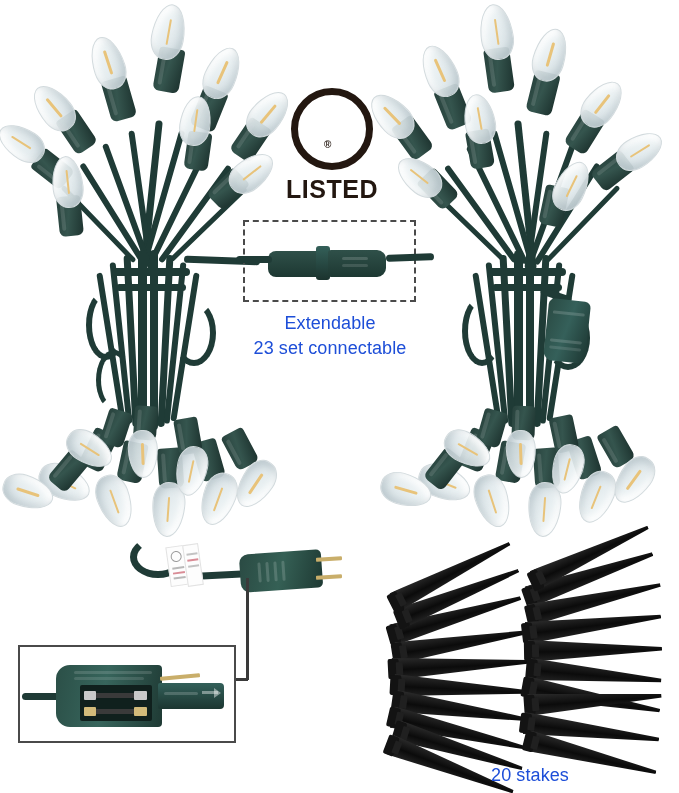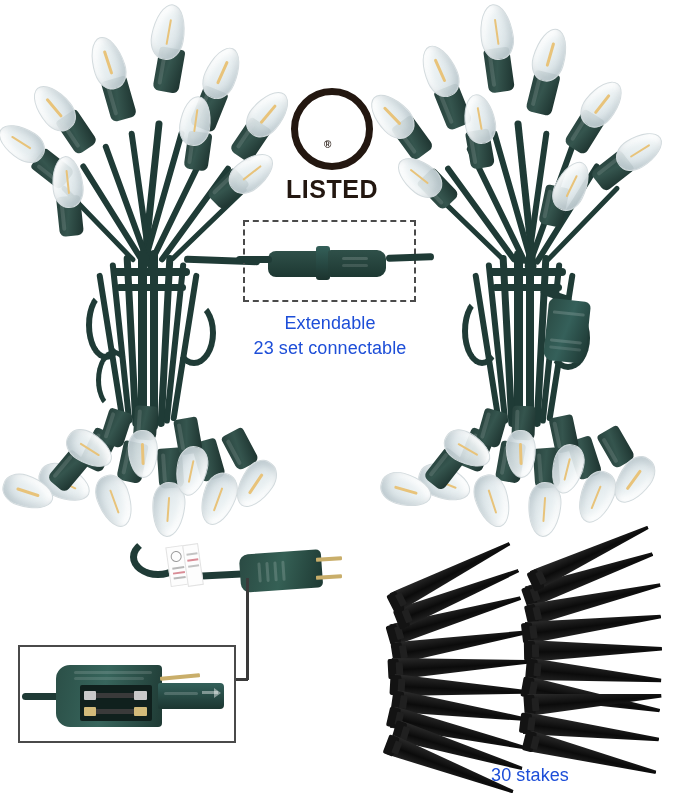--- a/index.html
+++ b/index.html
@@ -595,15 +595,15 @@
         <div class="stake-head"></div>
         <div class="stake-clip"></div>
     </div>
     <div class="stake" style="left:156px;top:12px;width:126px;height:21px;transform:rotate(-25deg);">
       <div class="stake-shaft"></div>
         <div class="stake-head"></div>
         <div class="stake-clip"></div>
     </div>
   </div>
 
-  <div class="abs label" style="left:455px;top:763px;width:150px;">30 stakes</div>
+  <div class="abs label" style="left:455px;top:763px;width:150px;">20 stakes</div>
 
 </div>
 
 </body></html>

